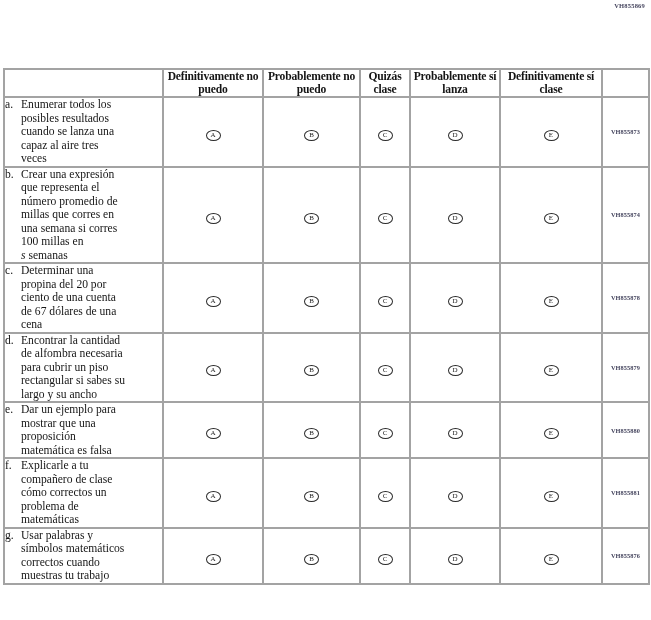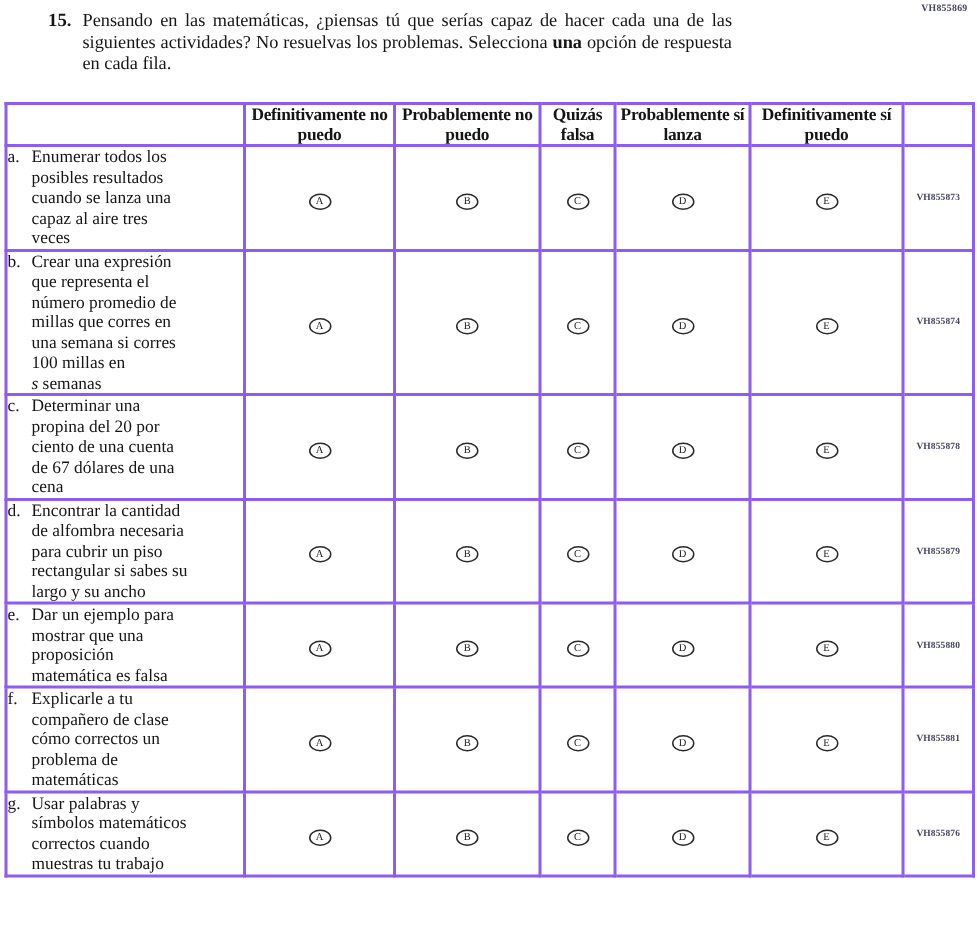--- a/index.html
+++ b/index.html
@@ -19,21 +19,21 @@
   }
   .qtext {
     flex:1; font-size:12.2px; line-height:14.6px; text-align:justify;
   }
   .qtext b { font-weight:bold; }
   table.grid {
     position:absolute; top:68px; left:3px; width:645px;
     border-collapse:collapse; table-layout:fixed;
   }
   table.grid th, table.grid td {
-    border:2px solid #8b5cf6; padding:0; overflow:hidden;
+    border:2px solid #a3a3a3; padding:0; overflow:hidden;
   }
   th.opt-h, td.opt { border-left-width:3px; border-right-width:3px; }
   thead th { border-bottom-width:3px; }
   th {
     font-size:11.6px; font-weight:bold; line-height:13px; letter-spacing:-0.2px;
     text-align:center; vertical-align:middle; padding:4px 1px 5px 1px;
   }
   td.label-cell {
     vertical-align:top; padding:2px 3px 2px 5px;
     font-size:11.6px; line-height:13.5px;
@@ -55,43 +55,39 @@
     padding:0 1px;
   }
 </style>
 </head>
 <body>
 
 <div class="page">
 
   <div class="top-code">VH855869</div>
 
-  <div class="question">
-    <span class="qnum">15.</span>
-    <div class="qtext"><span>Pensando en las matemáticas, ¿piensas tú que serías capaz de hacer cada una de las siguientes actividades? No resuelvas los problemas. Selecciona </span><b>una</b><span> opción de respuesta en cada fila.</span></div>
-  </div>
 
   <table class="grid">
     <colgroup>
       <col style="width:159px">
       <col style="width:100px">
       <col style="width:97px">
       <col style="width:50px">
       <col style="width:90px">
       <col style="width:102px">
       <col style="width:47px">
     </colgroup>
     <thead>
       <tr id="header-row">
         <th class="stub"></th>
         <th class="opt-h">Definitivamente no puedo</th>
           <th class="opt-h">Probablemente no puedo</th>
-          <th class="opt-h">Quizás falsa</th>
+          <th class="opt-h">Quizás clase</th>
           <th class="opt-h">Probablemente sí lanza</th>
-          <th class="opt-h">Definitivamente sí puedo</th>
+          <th class="opt-h">Definitivamente sí clase</th>
           <th class="code-h"></th>
       </tr>
     </thead>
     <tbody id="grid-body">
         <tr>
       <td class="label-cell">
         <div class="row-flex">
           <span class="rletter">a.</span>
           <span class="rtext">Enumerar todos los
 posibles resultados

